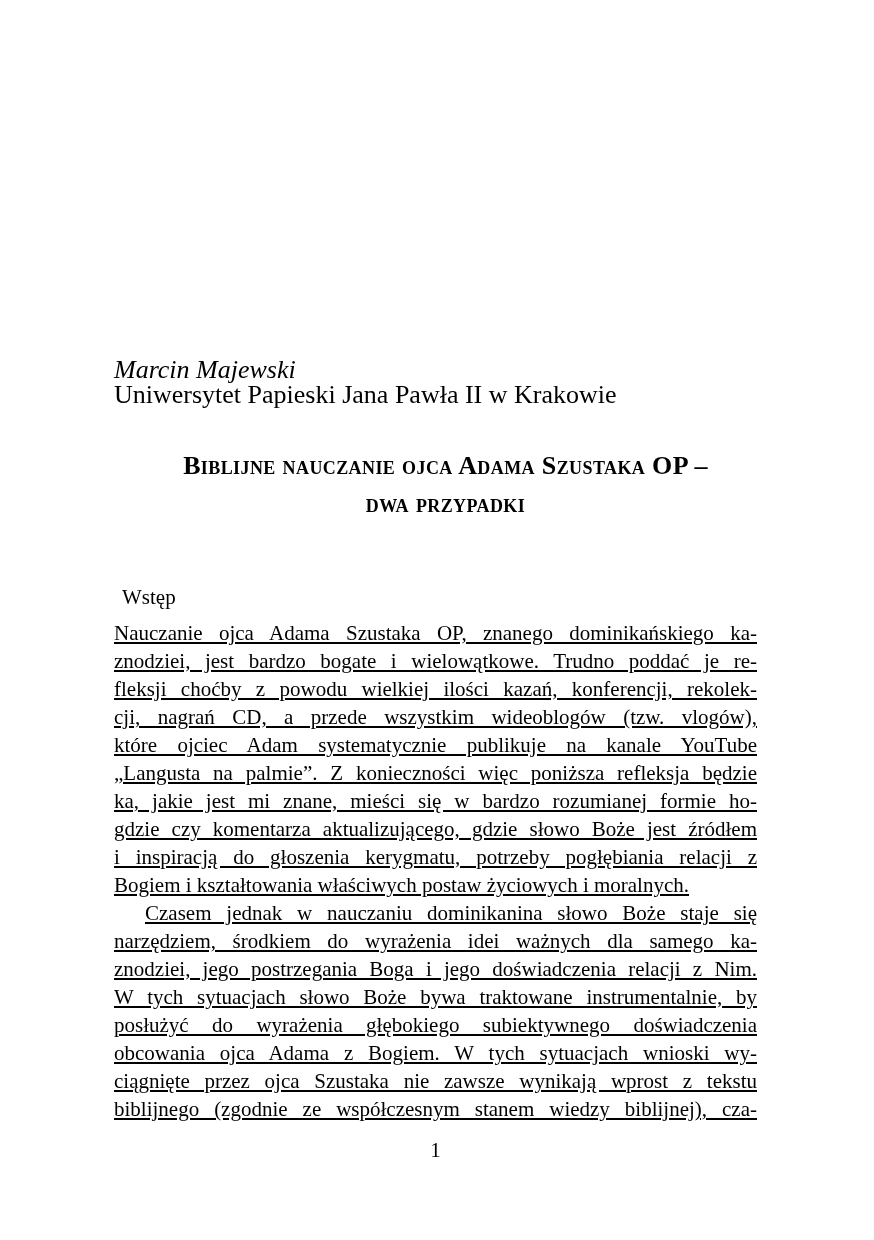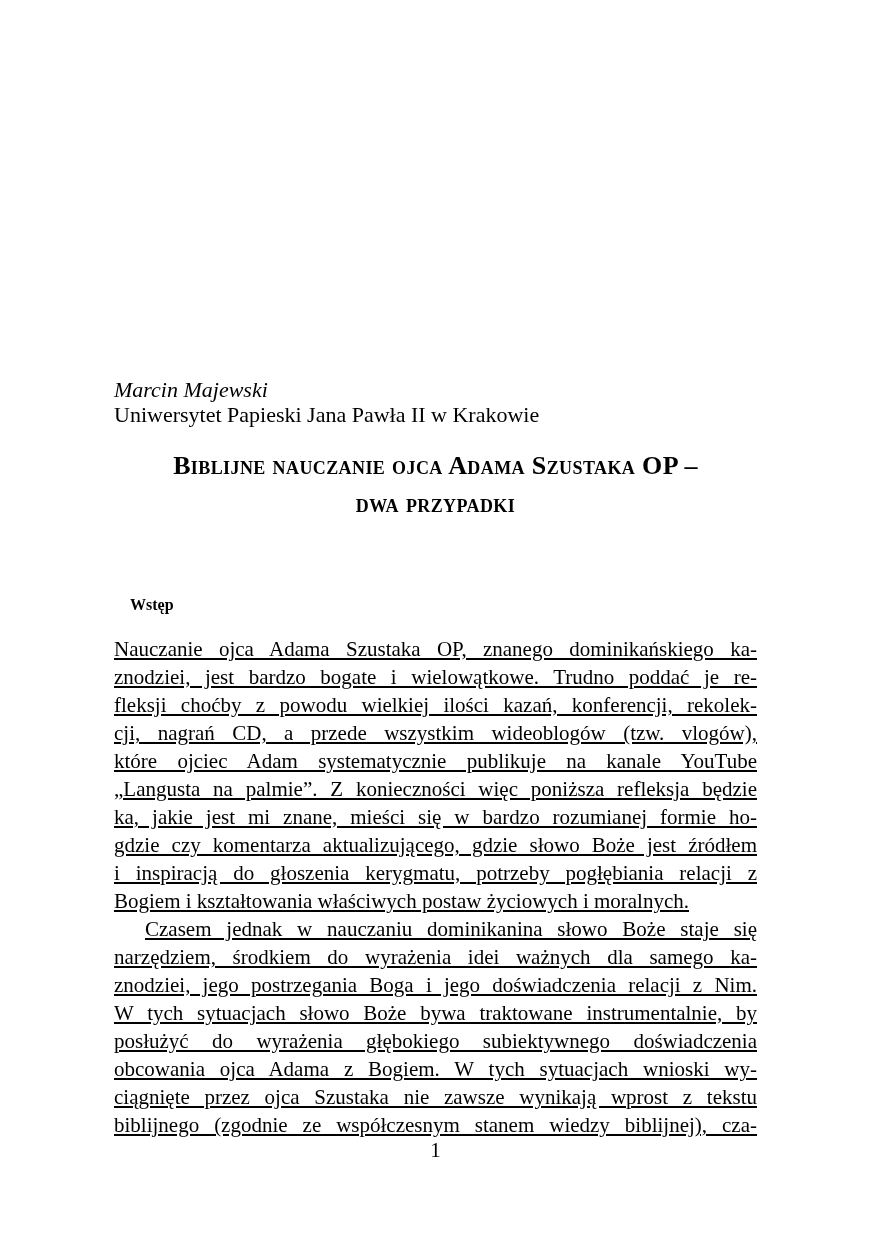--- a/index.html
+++ b/index.html
@@ -14,53 +14,52 @@
     background: #ffffff;
     font-family: "Liberation Serif", serif;
     color: #000000;
     overflow: hidden;
   }
   .author-block {
     position: absolute;
     left: 114px;
     top: 357px;
     width: 643px;
-    font-size: 22px;
+    font-size: 26px;
     line-height: 25px;
-    margin-top: 20px;
   }
   .author-name {
     font-style: italic;
   }
   .article-title {
     position: absolute;
-    left: 114px;
+    left: 124px;
     top: 447px;
     width: 643px;
     margin: 0;
     text-align: center;
     font-weight: bold;
     font-variant: small-caps;
     font-size: 26px;
     line-height: 38px;
     letter-spacing: 0.4px;
   }
   .title-line { display: block; }
   .body-block {
     position: absolute;
     left: 114px;
     top: 575px;
     width: 643px;
     font-size: 21px;
     line-height: 28px;
   }
   .section-heading {
-    margin: 16px;
-    font-size: 16px;
-    font-weight: bold;
+    margin: 8px;
+    font-size: 21px;
+    font-weight: normal;
     line-height: 28px;
   }
   .paragraph { margin: 0; text-decoration: underline; }
   .line {
     text-align: justify;
     white-space: normal;
   }
   .line.j { text-align-last: justify; }
   .line.indent { text-indent: 31px; }
   .page-number {

